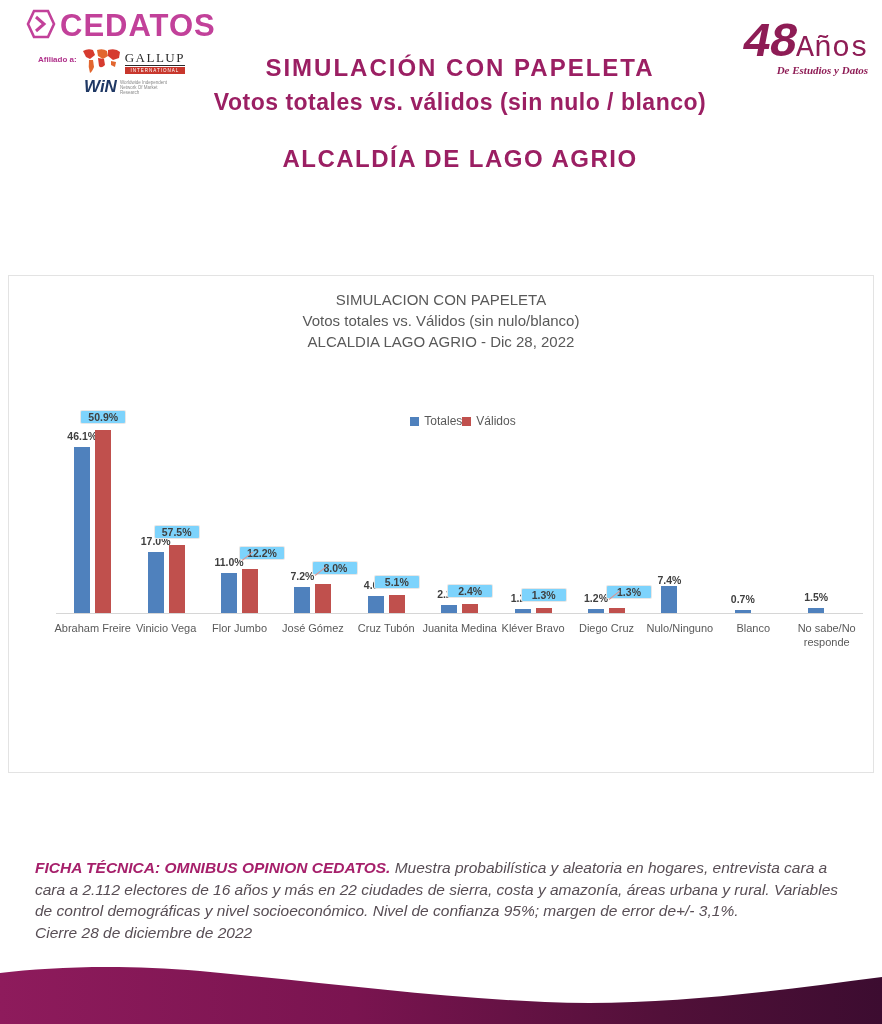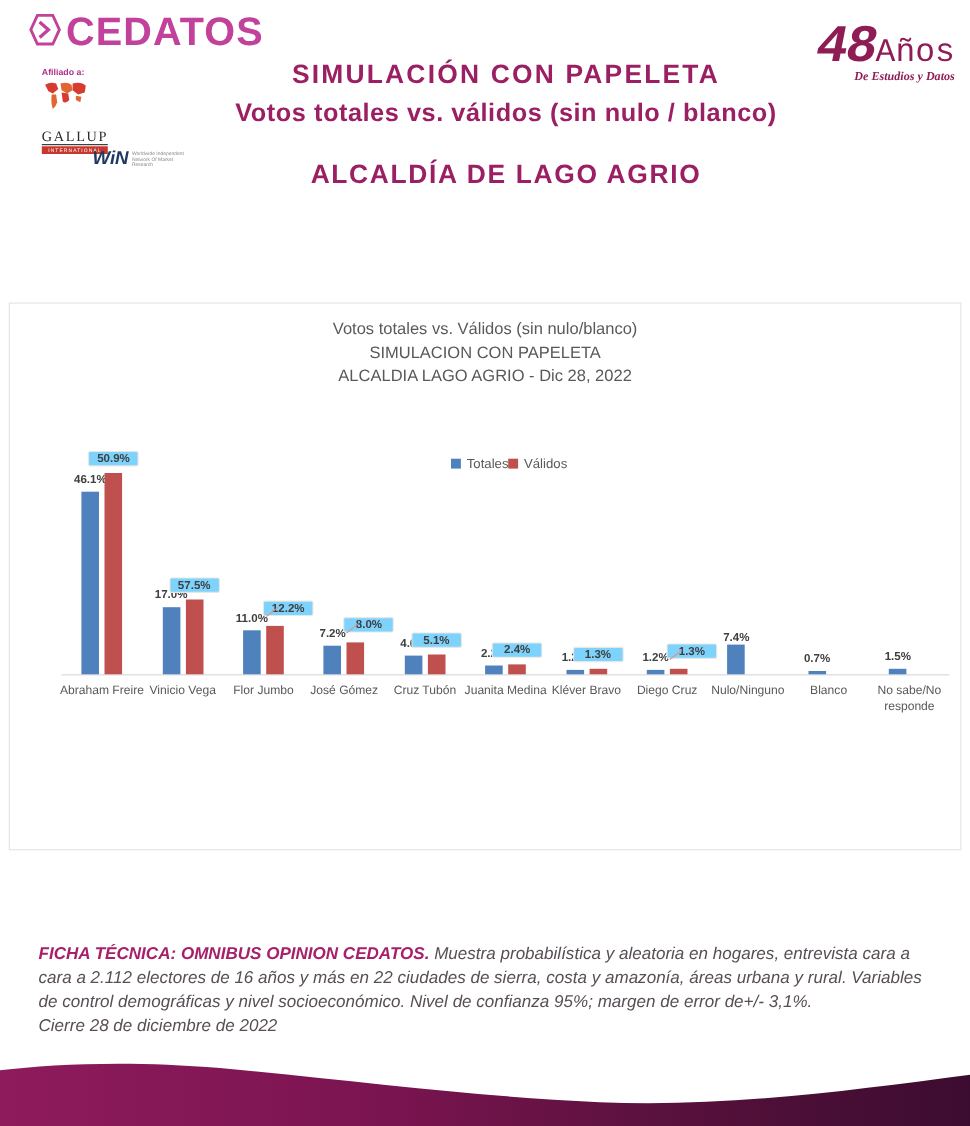--- a/index.html
+++ b/index.html
@@ -2,23 +2,23 @@
 <html><head>
 <meta charset="utf-8">
 <style>
   * { margin:0; padding:0; box-sizing:border-box; }
   body { background:#ffffff; font-family:"Liberation Sans", sans-serif; }
   .page { position:relative; width:882px; height:1024px; background:#fff; overflow:hidden; }
 
   
   .cedatos-block { position:absolute; left:26px; top:8px; width:170px; }
   .ced-row1 { display:flex; align-items:center; gap:4px; }
-  .ced-word { font-size:36px; font-weight:800; letter-spacing:1px; color:#c2419a;
+  .ced-word { font-size:31px; font-weight:800; letter-spacing:1px; color:#c2419a;
               text-shadow:0 0 1px #fff; }
-  .ced-row2 { display:flex; align-items:flex-start; margin-top:3px; margin-left:12px; gap:3px;flex-direction:column; }
+  .ced-row2 { display:flex; align-items:flex-start; margin-top:3px; margin-left:12px; gap:3px; }
   .afiliado { font-size:8px; font-weight:bold; color:#b0308a; margin-top:8px; white-space:nowrap; }
   .gallup-col { margin-top:4px; }
   .gallup-word { font-family:"Liberation Serif", serif; font-size:13px; letter-spacing:1.5px;
                  color:#2a2a2a; border-bottom:1px solid #2a2a2a; line-height:14px; }
   .gallup-bar { margin-top:1px; background:#c8372d; color:#fff; font-size:4.5px; text-align:center;
                 letter-spacing:1px; padding:1px 0; }
   .win-row { display:flex; gap:3px; margin-left:58px; margin-top:-6px; align-items:center; }
   .win-word { font-size:17px; font-weight:800; font-style:italic; color:#1f3864; line-height:17px; }
   .win-sub { font-size:4.5px; color:#8a8a8a; width:52px; line-height:5px; margin-top:3px; }
 
@@ -117,22 +117,22 @@
   </div>
 
   <div class="main-title">
     <div class="mt1">SIMULACIÓN CON PAPELETA</div>
     <div class="mt2">Votos totales vs. válidos (sin nulo / blanco)</div>
     <div class="mt3">ALCALDÍA DE LAGO AGRIO</div>
   </div>
 
   <div class="chart-box">
     <div class="chart-title">
+      <div>SIMULACION CON PAPELETA</div>
       <div>Votos totales vs. Válidos (sin nulo/blanco)</div>
-      <div>SIMULACION CON PAPELETA</div>
       <div>ALCALDIA LAGO AGRIO - Dic 28, 2022</div>
     </div>
     <div class="legend">
       <div class="legend-item">
         <span class="legend-swatch lg-blue"></span>
         <span>Totales</span>
       </div>
       <div class="legend-item">
         <span class="legend-swatch lg-red"></span>
         <span>Válidos</span>

